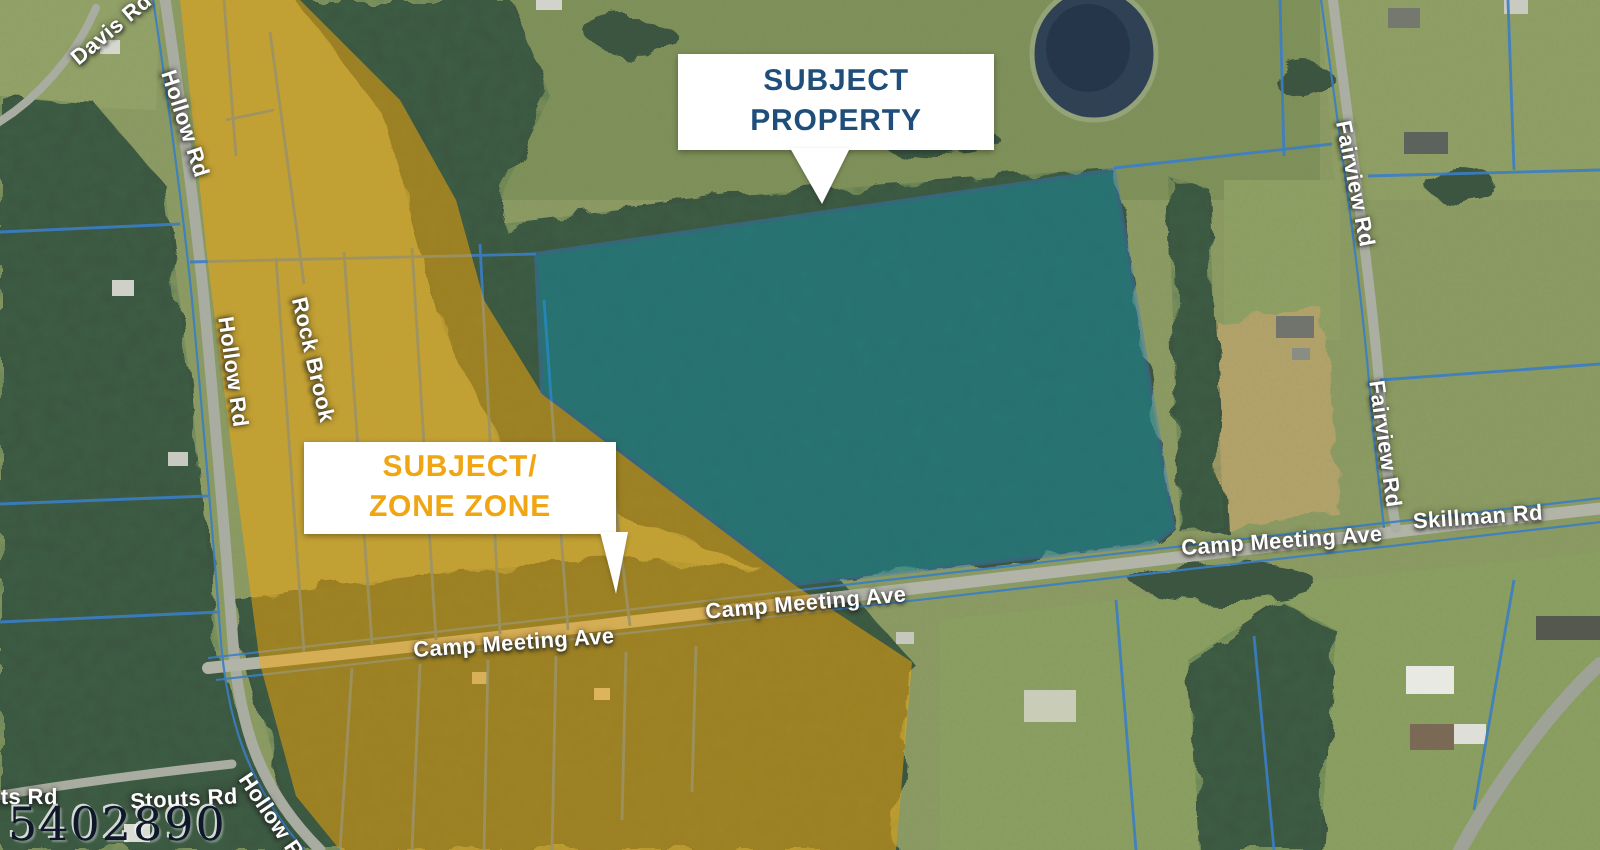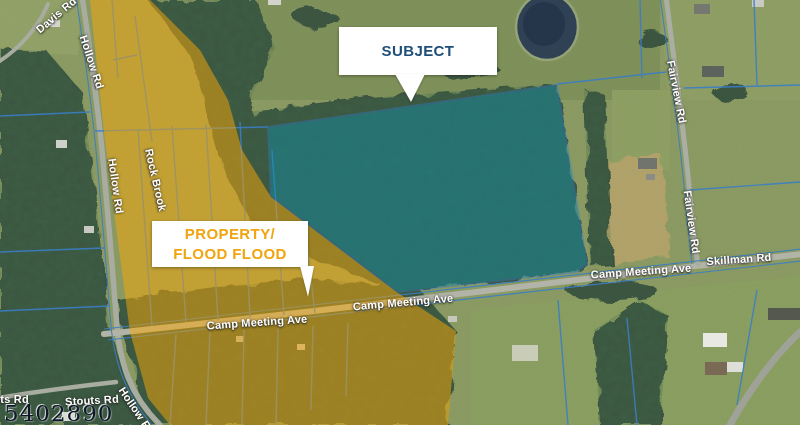--- a/index.html
+++ b/index.html
@@ -193,24 +193,25 @@
   <span class="maplabel" style="left:641px;top:271px;transform:translate(-50%,-50%) rotate(-4deg);">Camp Meeting Ave</span>
   <span class="maplabel" style="left:739px;top:259px;transform:translate(-50%,-50%) rotate(-4deg);">Skillman Rd</span>
   <span class="maplabel" style="left:677px;top:92px;transform:translate(-50%,-50%) rotate(79deg);">Fairview Rd</span>
   <span class="maplabel" style="left:692px;top:222px;transform:translate(-50%,-50%) rotate(82deg);">Fairview Rd</span>
   <span class="maplabel" style="left:92px;top:400px;transform:translate(-50%,-50%) rotate(-3deg);">Stouts Rd</span>
   <span class="maplabel" style="left:2px;top:399px;">Stouts Rd</span>
   <span class="maplabel" style="left:137px;top:411px;transform:translate(-50%,-50%) rotate(56deg);">Hollow Rd</span>
 
   <div class="callout callout-subject">
     <span class="l">SUBJECT</span>
+    <span class="l">PROPERTY</span>
     <div class="pointer pointer-subject"></div>
   </div>
 
   <div class="callout callout-wetlands">
-    <span class="l">PROPERTY/</span>
-    <span class="l">FLOOD FLOOD</span>
+    <span class="l">SUBJECT/</span>
+    <span class="l">ZONE ZONE</span>
     <div class="pointer pointer-wetlands"></div>
   </div>
 
   <div class="watermark">5402890</div>
 
 </div>
 
 </body></html>

